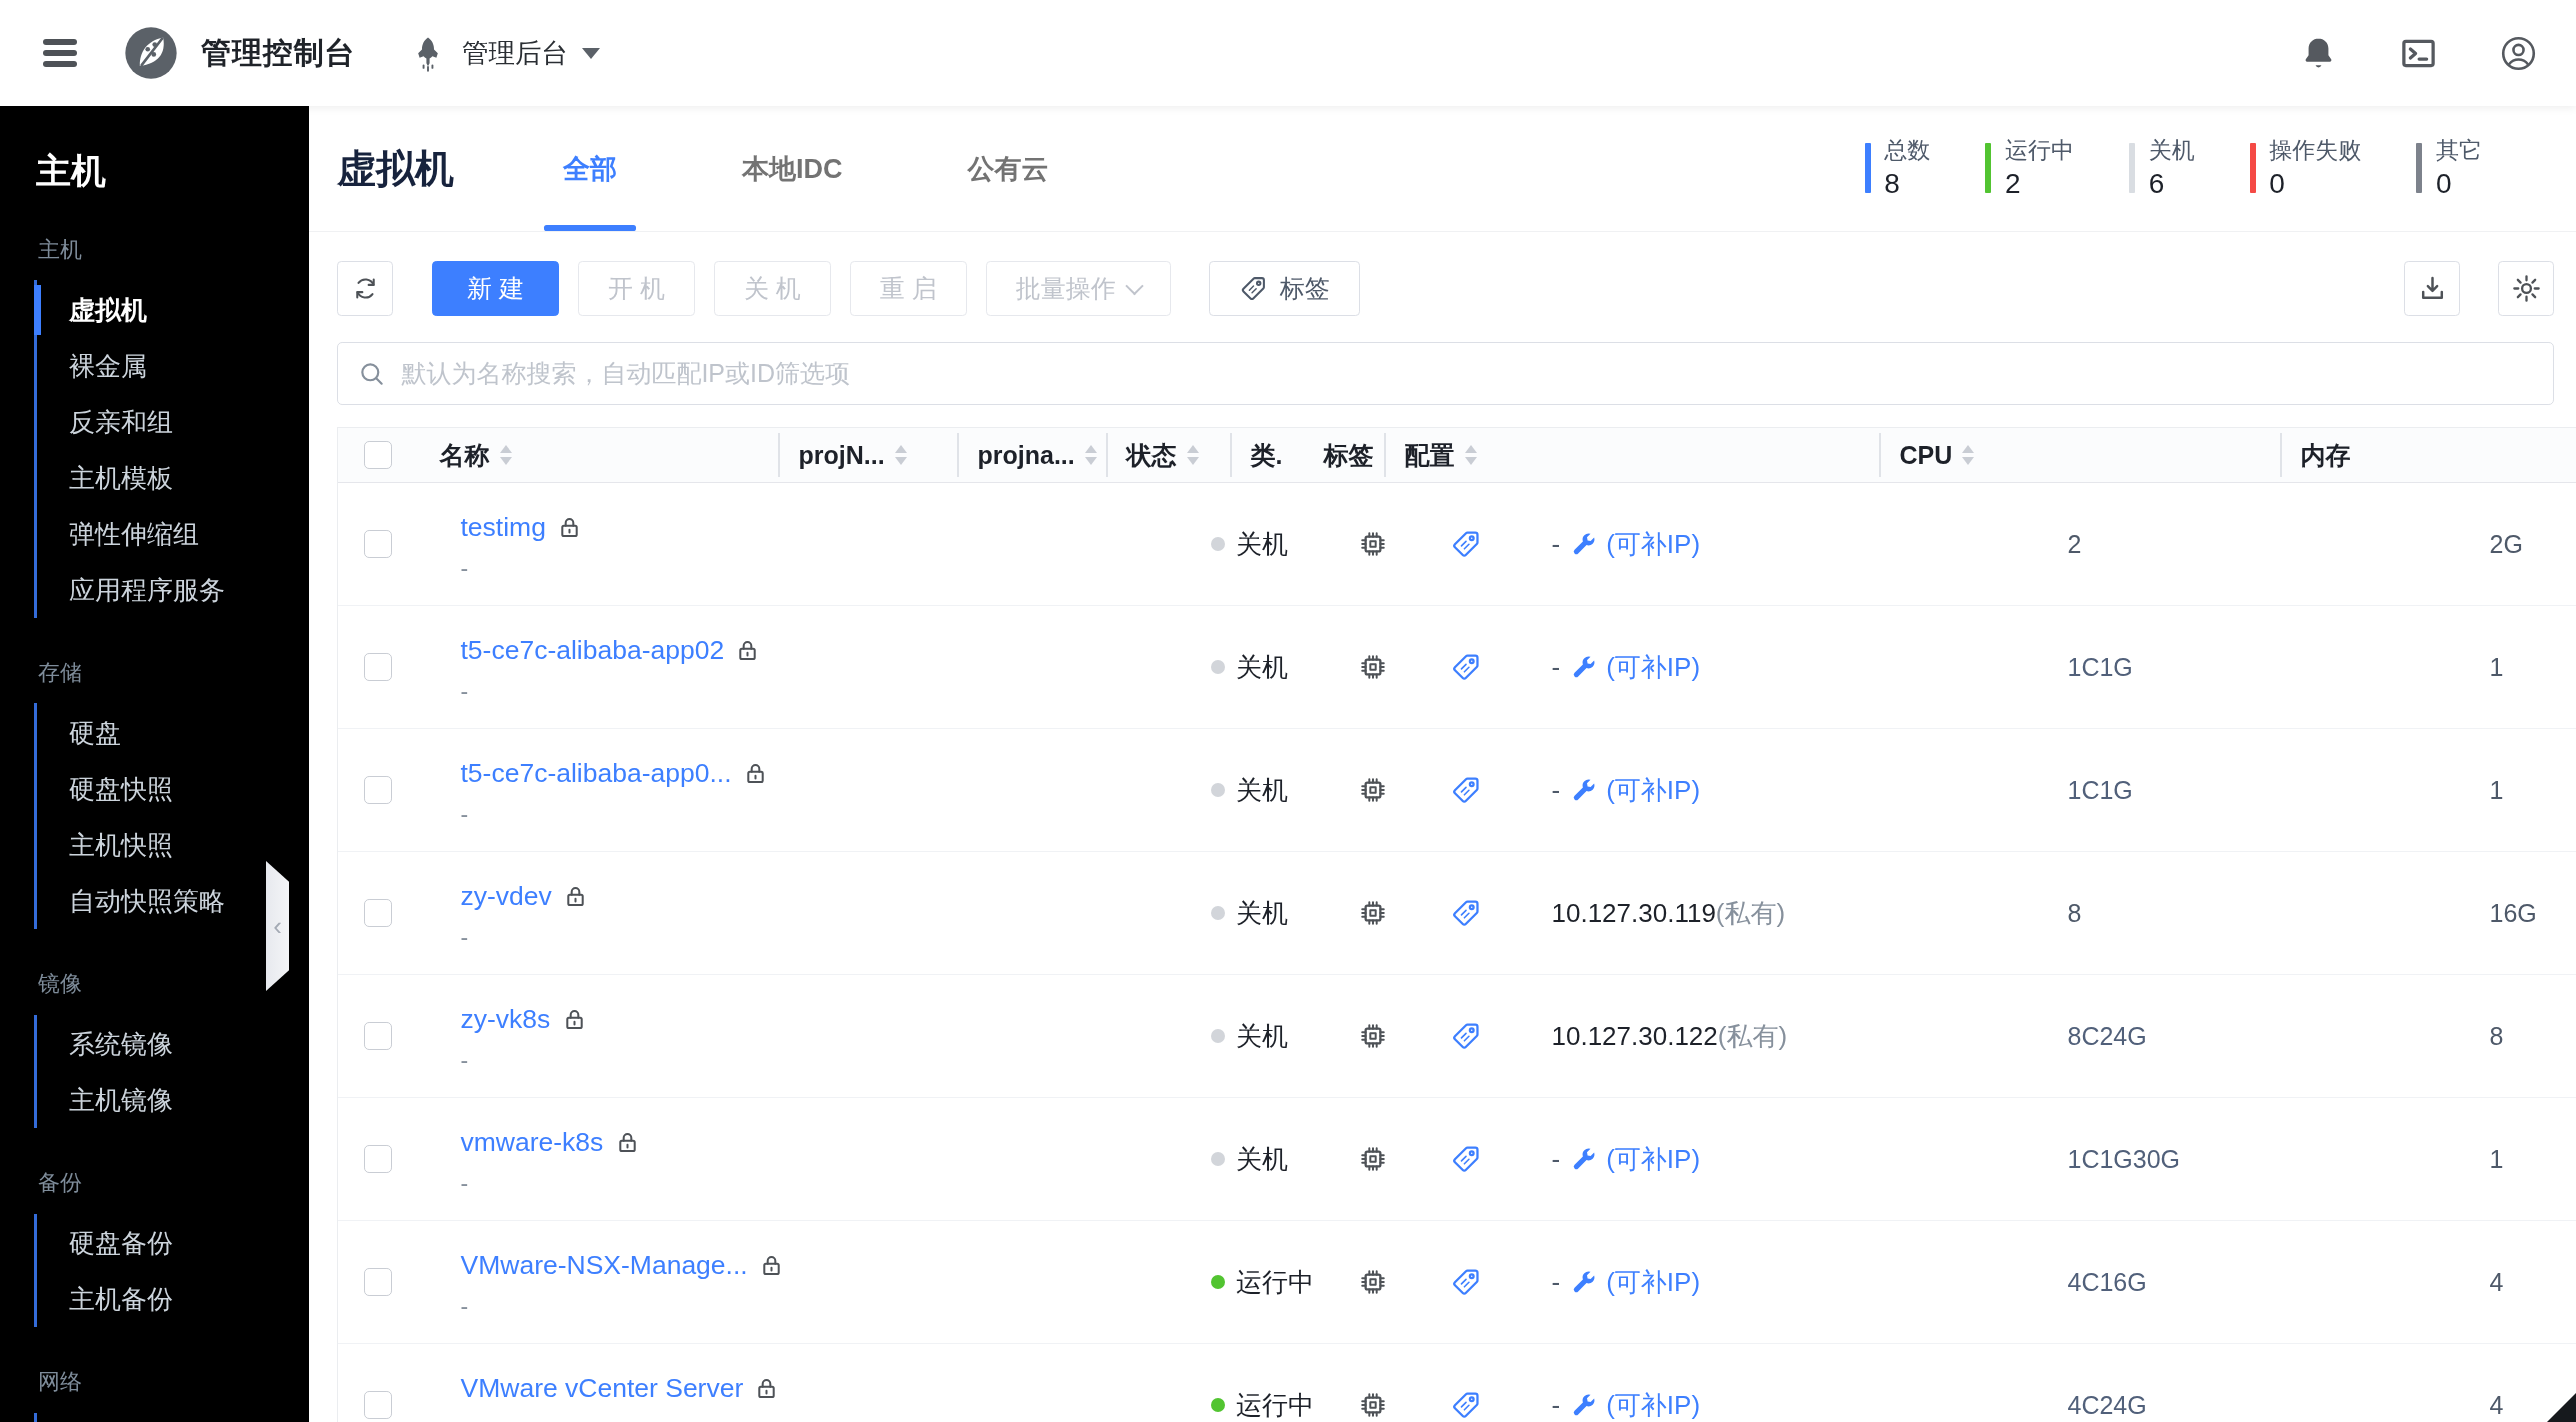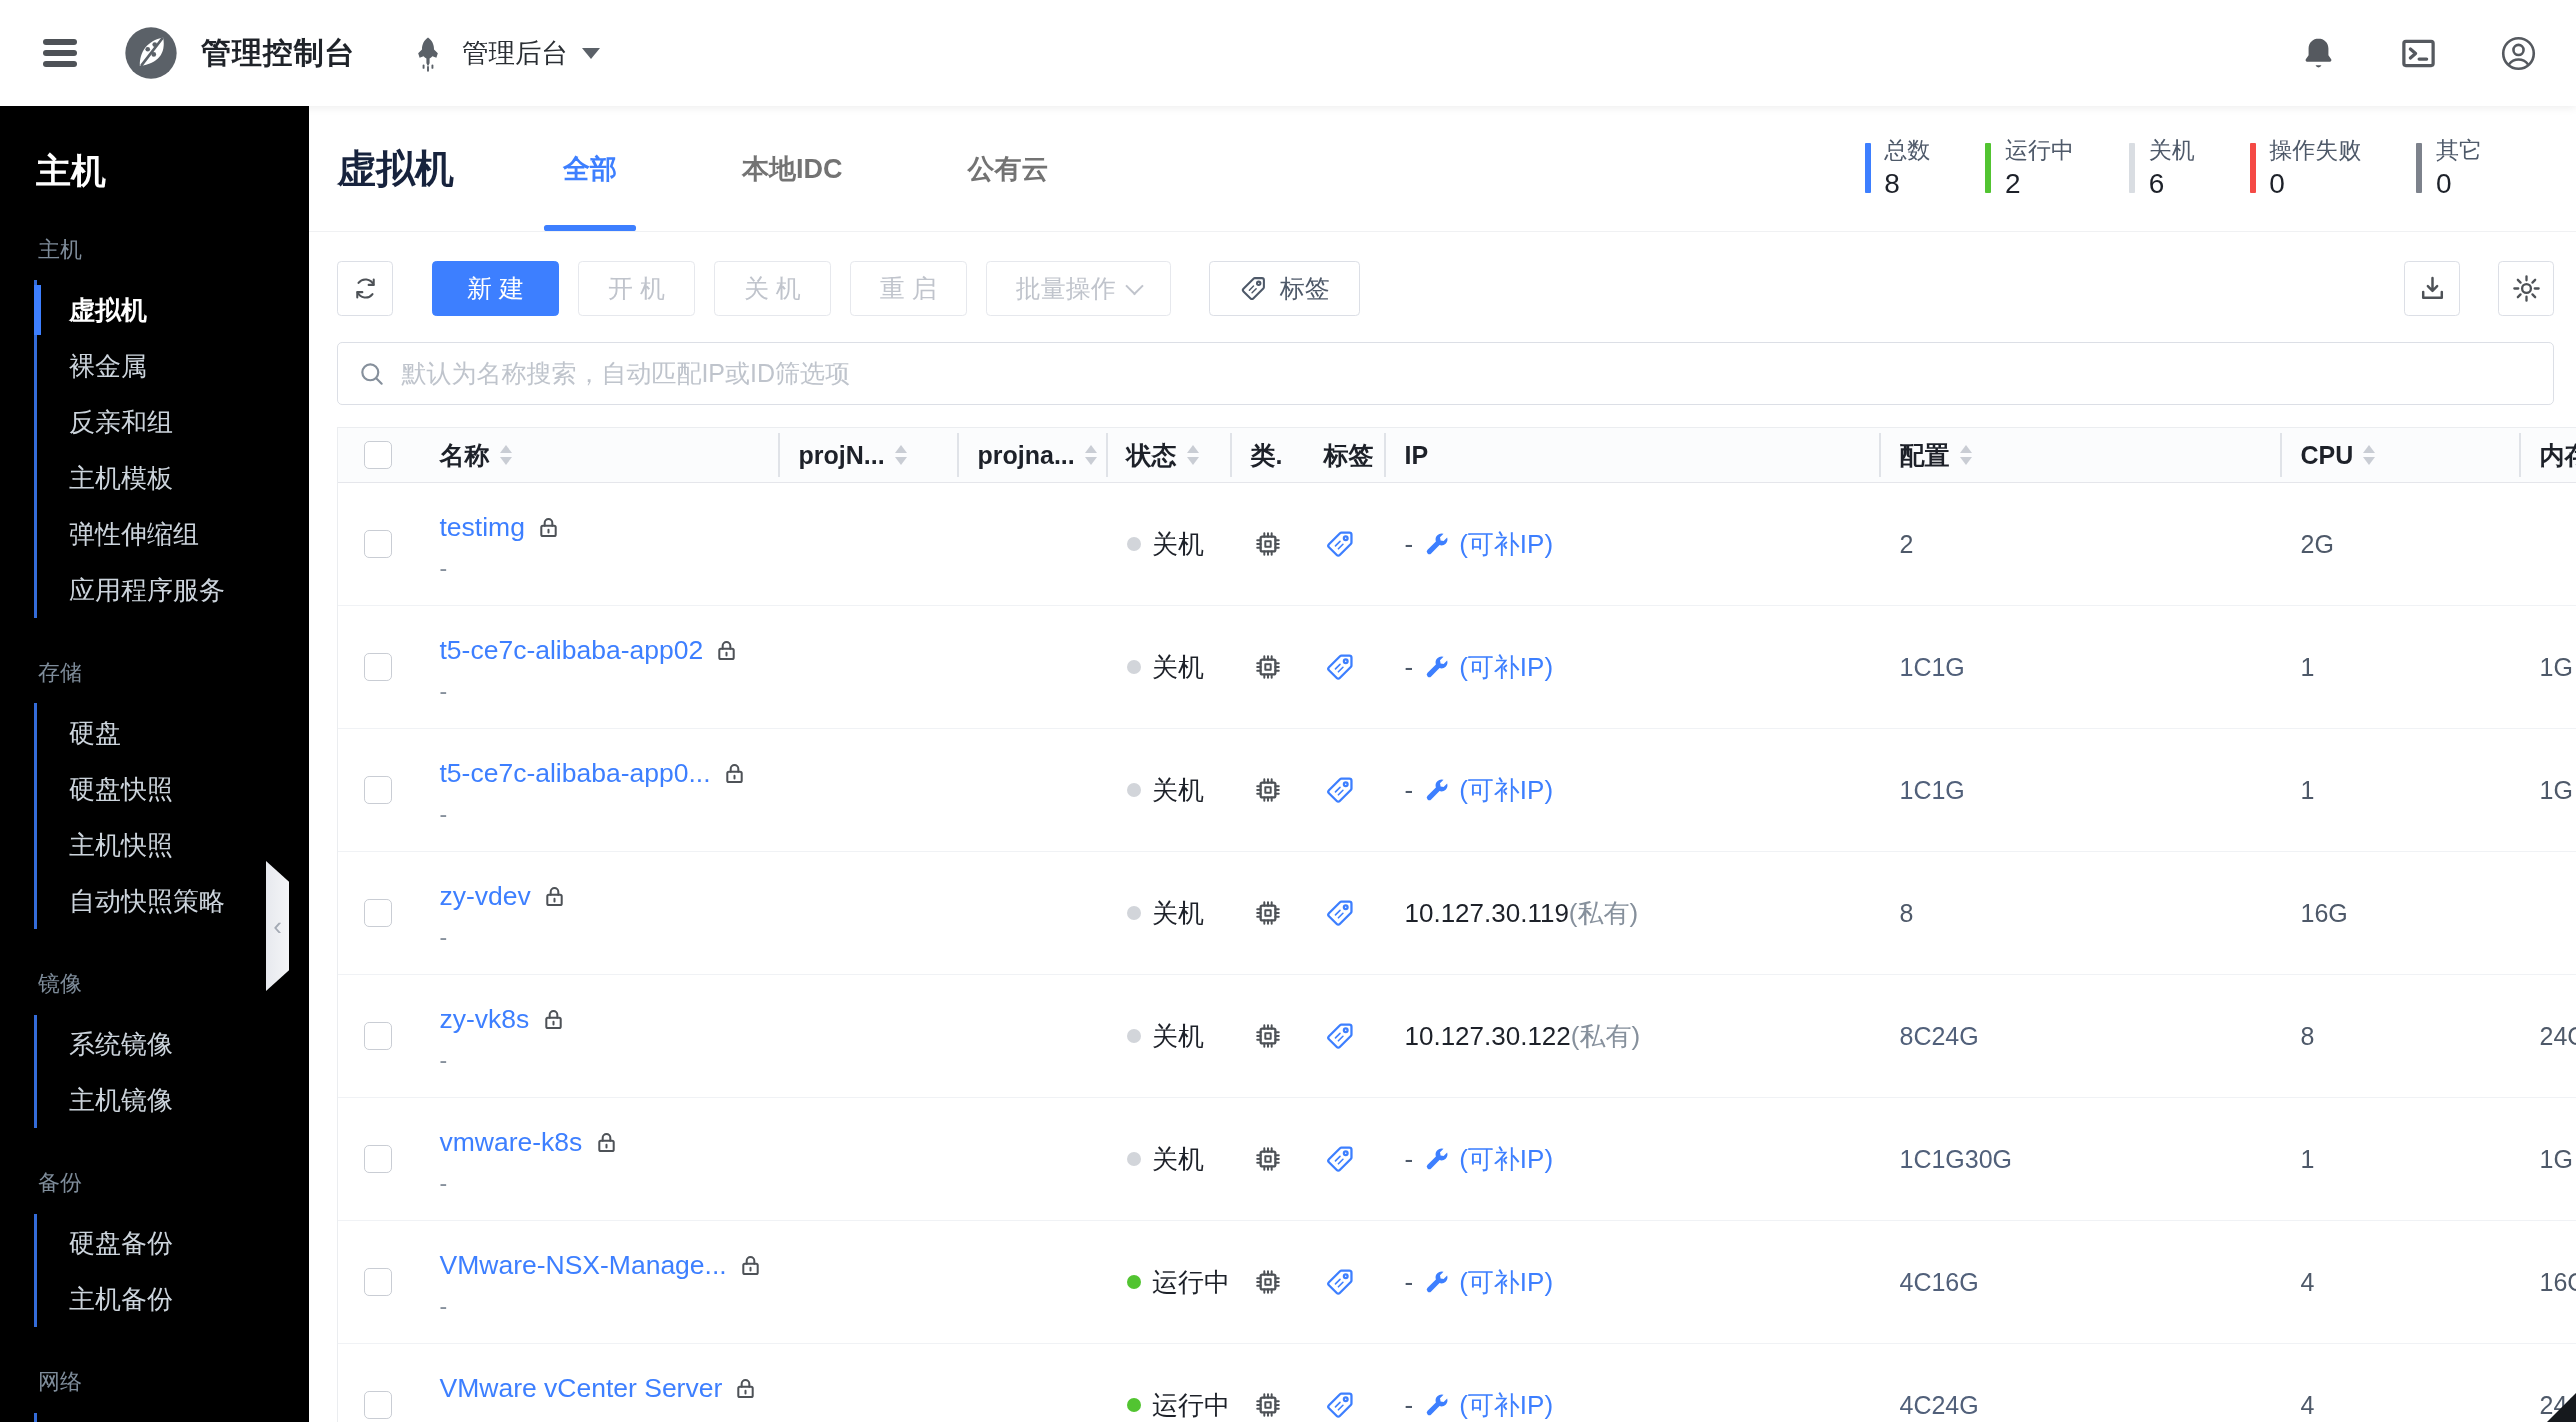--- a/index.html
+++ b/index.html
@@ -75,21 +75,21 @@
   .tgrid { display:grid; grid-template-columns:81px 359px 179px 149px 124px 73px 81px 495px 401px 239px 1fr; align-items:center; }
   .thead { height:55px; background:#fbfcfd; border-bottom:1.7px solid #e5e6eb; }
   .th { font-size:25px; font-weight:700; color:#1d2129; display:flex; align-items:center; padding-left:20.5px; position:relative; height:100%; white-space:nowrap; overflow:hidden; }
   .th.c-check { padding-left:26px; }
   .th.hdiv::before { content:""; position:absolute; left:0; top:5.1px; bottom:5.1px; width:1.7px; background:#e0e3e8; }
   .sort { display:inline-flex; flex-direction:column; gap:4.3px; margin-left:10.2px; }
   .sort i { width:0; height:0; border-left:6.8px solid transparent; border-right:6.8px solid transparent; }
   .sort .up { border-bottom:8.5px solid #c9cdd4; }
   .sort .down { border-top:8.5px solid #c9cdd4; }
 
-  .trow { height:123px; border-bottom:1.7px solid #f0f2f5; }
+  .trow { height:123px; border-bottom:1.7px solid #f0f2f5;gap:21px; }
   .cell { display:flex; align-items:center; padding-left:20.5px; height:100%; overflow:hidden; white-space:nowrap; }
   .cell.c-check { padding-left:26px; }
   .cb { width:28px; height:28px; border:1.7px solid #c9cdd4; border-radius:5.1px; background:#fff; flex:none; cursor:pointer; }
   .c-name { flex-direction:column; align-items:flex-start; justify-content:center; gap:12px; padding-top:5.1px; }
   .nline { display:flex; align-items:center; gap:10.2px; }
   .vm-link { font-size:26.5px; color:#3d7fff; text-decoration:none; cursor:pointer; }
   .lock { width:27px; height:27px; color:#4e5257; }
   .sub { font-size:23px; color:#86909c; line-height:26px; }
   .dot { width:14.5px; height:14.5px; border-radius:50%; flex:none; margin-right:11px; }
   .dot-off { background:#d2d5da; }
@@ -363,23 +363,20 @@
               <i class="down"></i>
             </span>
           </div>
         <div class="th hdiv">
             <span>类.</span>
           </div>
         <div class="th">
             <span>标签</span>
           </div>
         <div class="th hdiv">
-            <span>IP</span>
-          </div>
-        <div class="th hdiv">
             <span>配置</span>
             <span class="sort">
               <i class="up"></i>
               <i class="down"></i>
             </span>
           </div>
         <div class="th hdiv">
             <span>CPU</span>
             <span class="sort">
               <i class="up"></i>

